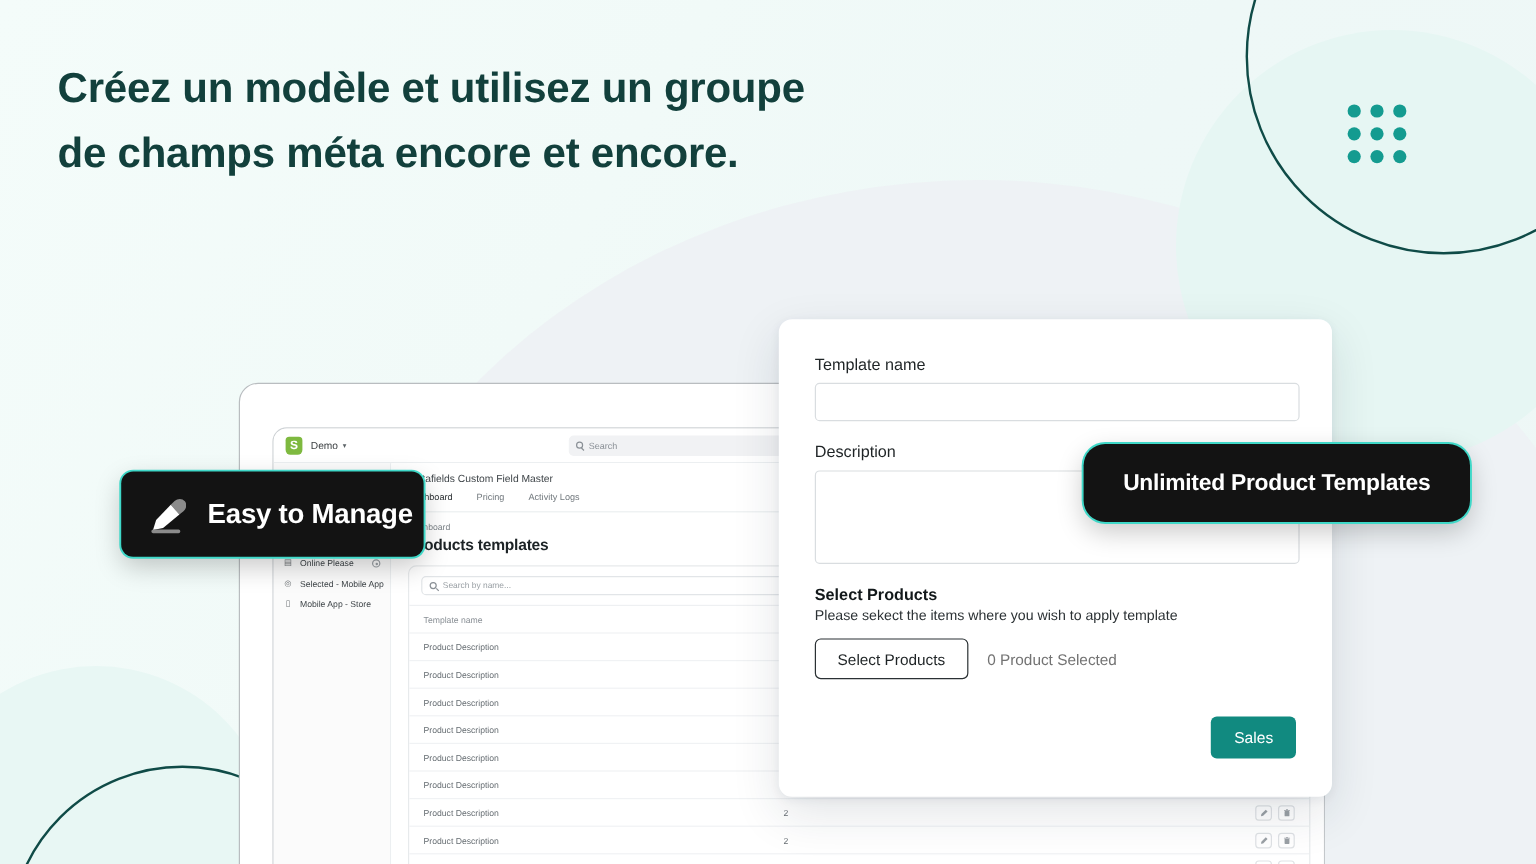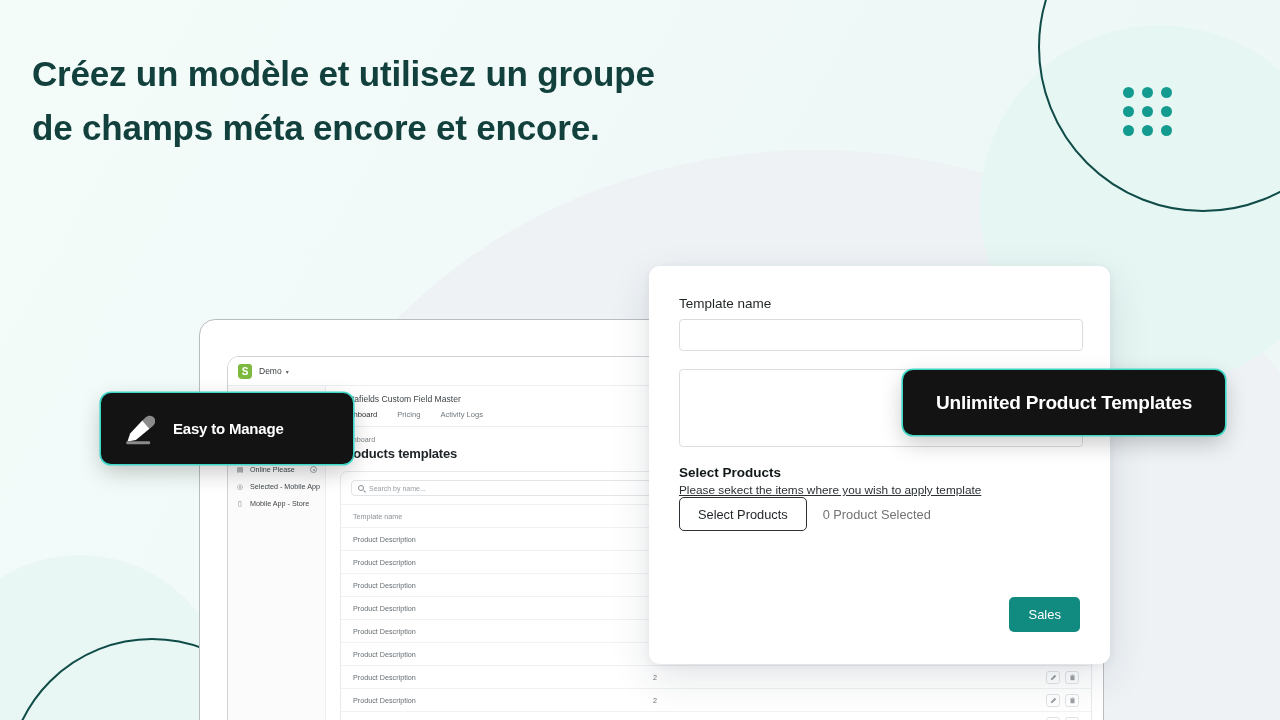--- a/index.html
+++ b/index.html
@@ -66,21 +66,21 @@
   }
   .dot-grid i {
     display: block; width: 11px; height: 11px;
     border-radius: 50%;
     background: #149b90;
   }
 
   
   .headline {
     position: absolute;
-    left: 32px; top: 47px;
+    left: 48px; top: 47px;
     width: 660px;
     font-size: 35px;
     line-height: 54px;
     font-weight: 700;
     color: #12403c;
     letter-spacing: -0.2px;
   }
 
   
   .device {
@@ -320,21 +320,21 @@
     padding: 7px 9px;
     color: #1f2426;
   }
   .gap { height: 18px; }
   .sp-title {
     font-size: 13.5px; font-weight: 700; color: #12181a;
     margin-bottom: 3px;
   }
   .sp-sub {
     font-size: 11.8px; color: #2b3134;
-    text-decoration: underline;
+    margin-bottom: 12px;
   }
   .sp-row { display: flex; align-items: center; gap: 16px; }
   .btn-outline {
     height: 34px;
     padding: 0 18px;
     border: 1px solid #2b3134;
     border-radius: 5px;
     background: #fff;
     font-family: inherit;
     font-size: 12.8px;
@@ -366,26 +366,27 @@
     align-items: center;
     box-shadow: 0 0 0 1.6px #3fd8c8, 0 8px 22px rgba(0,0,0,.22);
   }
   .pill-manage {
     left: 101px; top: 393px;
     width: 252px; height: 71px;
     padding-left: 22px;
     gap: 18px;
   }
   .pill-manage .pill-text {
-    font-size: 15px; font-weight: 700; letter-spacing: -0.2px;
+    font-size: 23px; font-weight: 700; letter-spacing: -0.2px;
   }
   .pill-templates {
     left: 903px; top: 370px;
     width: 322px; height: 65px;
     justify-content: center;
+    border-radius: 18px;
   }
   .pill-templates .pill-text {
     font-size: 19px; font-weight: 700; letter-spacing: -0.2px;
   }
   .pencil-ico { width: 32px; height: 32px; flex: none; }
 </style>
 </head>
 <body>
 
 <div id="stage">
@@ -416,20 +417,24 @@
       <div class="cam-dot"></div>
       <div class="speaker"></div>
     </div>
 
     <div class="browser">
 
       <div class="shop-topbar">
         <div class="shop-logo"></div>
         <span class="shop-store">Demo</span>
         <span class="caret">▾</span>
+        <div class="shop-search">
+          <span class="mini-mag"></span>
+          <span>Search</span>
+        </div>
       </div>
 
       <div class="shop-body">
 
         <div class="shop-side">
           <div class="side-item">
             <span class="side-ico">◔</span>
             <span>Marketing</span>
           </div>
           <div class="side-item">
@@ -654,20 +659,21 @@
       </div>
     </div>
   </div>
 
   <div class="modal">
     <div class="field-label">Template name</div>
     <input class="txt-input" type="text" placeholder="" style="">
 
     <div class="gap"></div>
 
+    <div class="field-label">Description</div>
     <textarea class="txt-area" placeholder="" style=""></textarea>
 
     <div class="gap"></div>
 
     <div class="sp-title">Select Products</div>
     <div class="sp-sub">Please sekect the items where you wish to apply template</div>
 
     <div class="sp-row">
       <button class="btn-outline">Select Products</button>
       <span class="sp-count">0 Product Selected</span>

